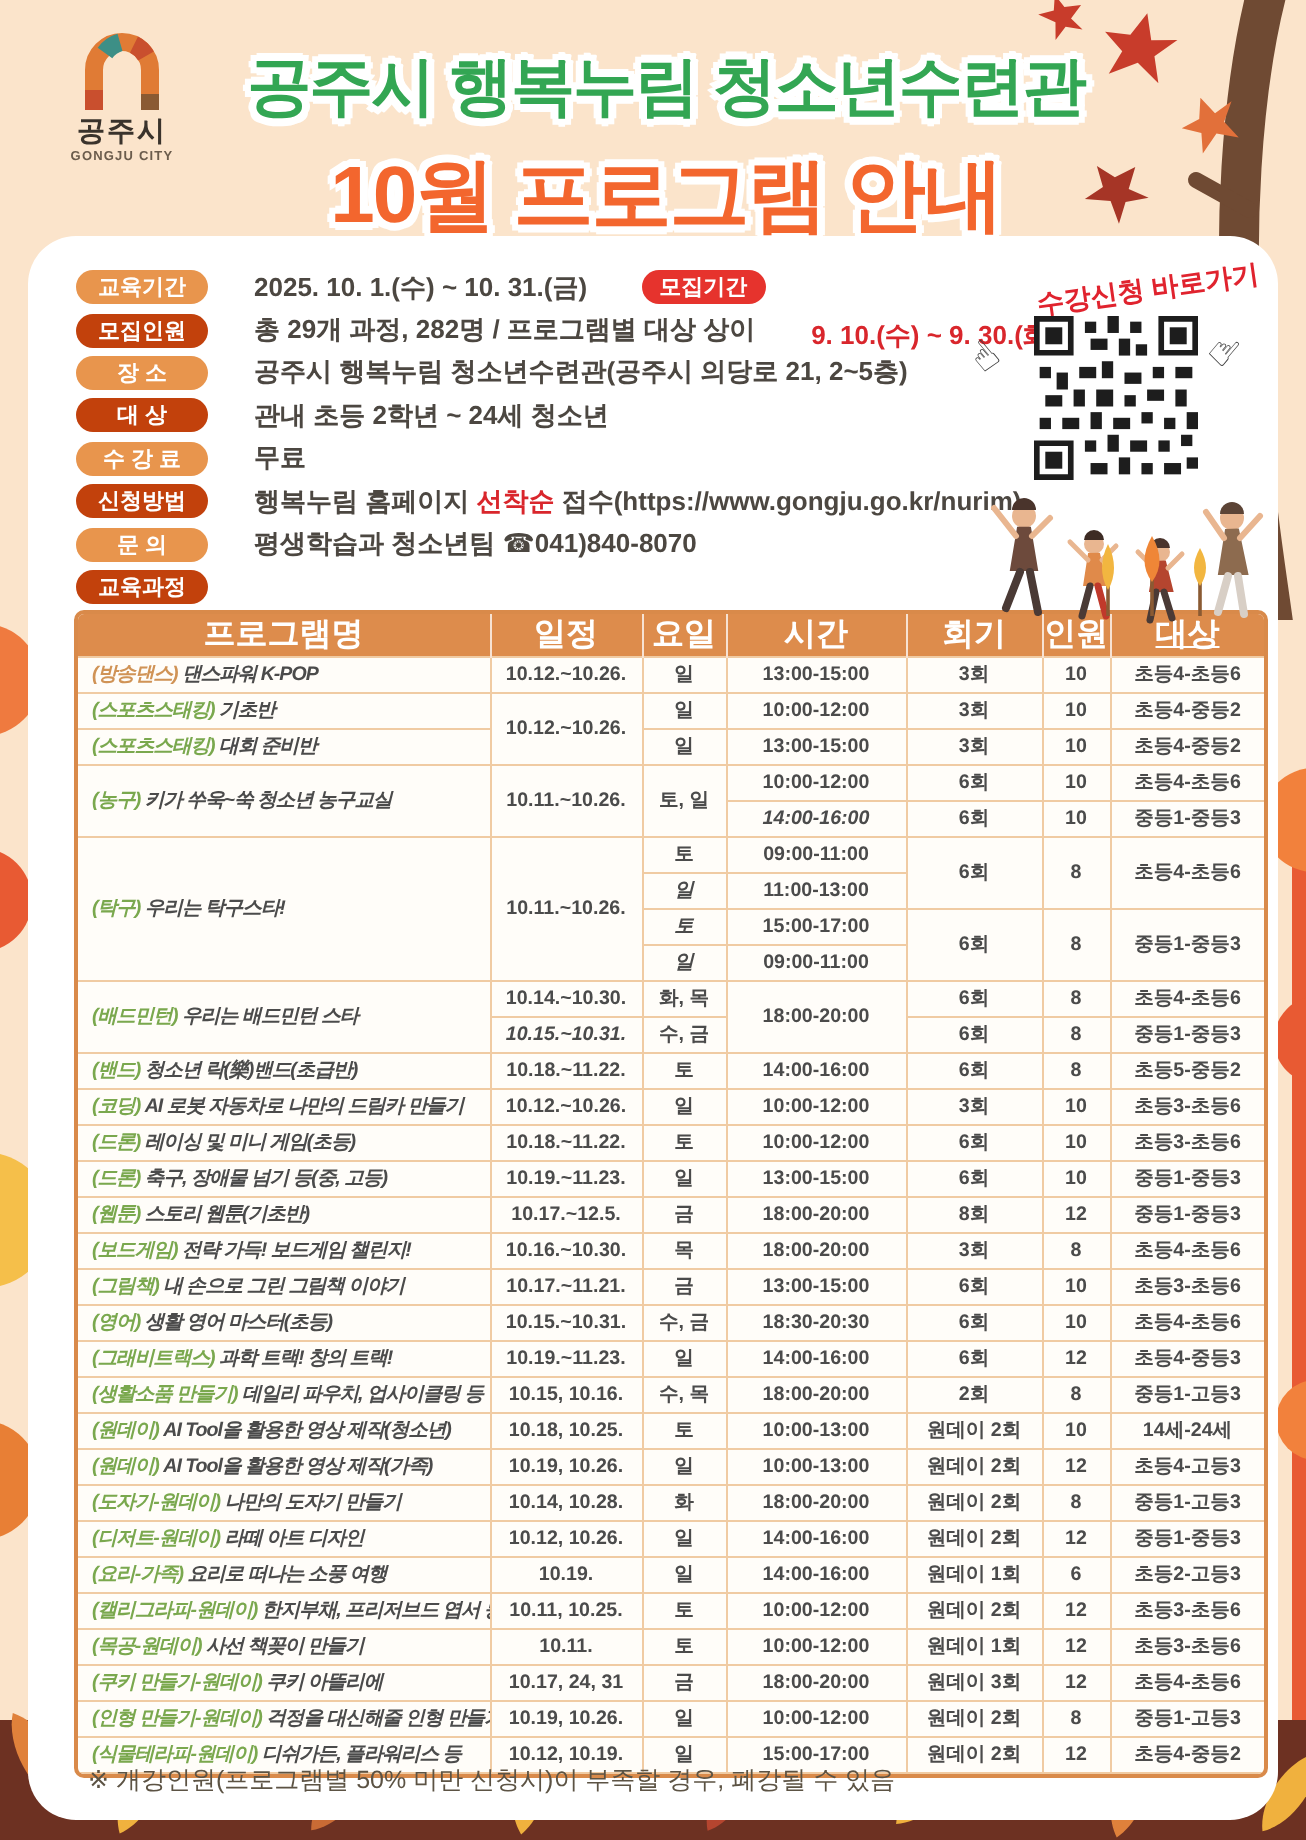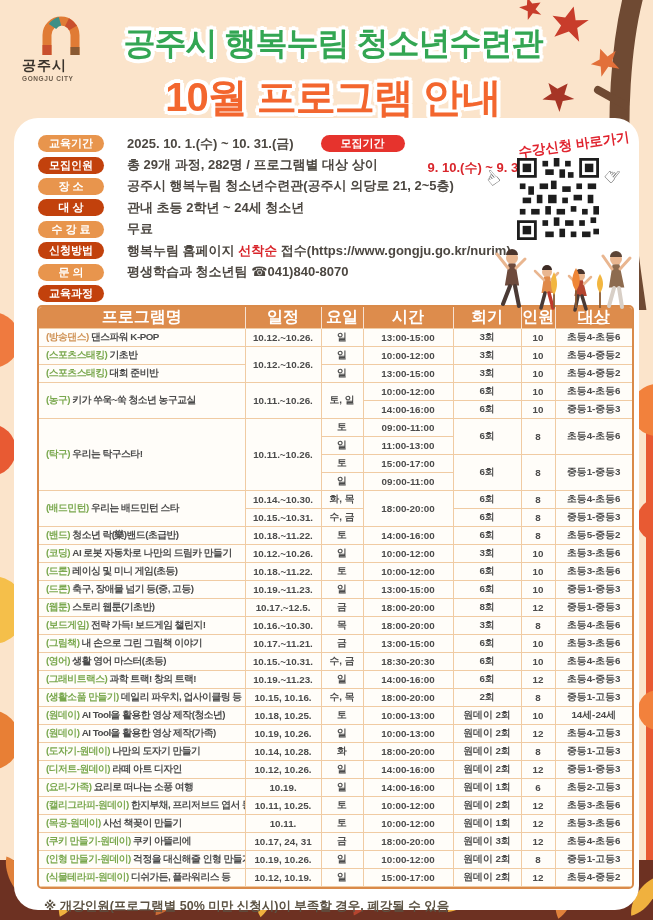--- a/index.html
+++ b/index.html
@@ -1,65 +1,65 @@
 <!DOCTYPE html>
 <html><head>
 <meta charset="utf-8">
 <style>
   html,body{margin:0;padding:0;}
   #poster{position:relative;width:653px;height:920px;overflow:hidden;
     background:#fbe4cb;font-family:"Liberation Sans","DejaVu Sans",sans-serif;}
   svg{display:block}
   
-  .logo{position:absolute;left:22px;top:14px;width:78px;z-index:2;}
+  .logo{position:absolute;left:22px;top:14px;width:78px;text-align:center;z-index:2;}
   .logo .city{font-size:14px;font-weight:bold;color:#3a332c;letter-spacing:1px;margin-top:1px;}
   .logo .city-en{font-size:6.5px;font-weight:bold;color:#6b5c4c;letter-spacing:.6px;}
   .titles{position:absolute;left:88px;top:22px;width:490px;text-align:center;z-index:2;}
   .t-outline{font-weight:bold;
     text-shadow:-3px -3px 0 #fff,-3px 0 0 #fff,-3px 3px 0 #fff,0 -3px 0 #fff,
       0 3px 0 #fff,3px -3px 0 #fff,3px 0 0 #fff,3px 3px 0 #fff,
       -4px 0 0 #fff,4px 0 0 #fff,0 -4px 0 #fff,0 4px 0 #fff;}
   .title1{font-size:32px;color:#33a653;letter-spacing:-1px;}
   .title2{font-size:40px;color:#f3662e;letter-spacing:-1px;margin-top:4px;}
   
   .card{position:absolute;left:14px;top:118px;width:625px;height:792px;
     background:#ffffff;border-radius:24px;z-index:1;}
   
   .info{position:absolute;left:24px;top:15px;width:470px;}
   .irow{display:flex;align-items:center;gap:23px;height:21.4px;
     font-size:13px;font-weight:600;color:#4c4741;white-space:nowrap;}
   .pill{display:inline-flex;justify-content:center;align-items:center;flex:none;
     width:66px;height:17px;border-radius:10px;color:#fff;font-size:11px;font-weight:bold;}
   .pill.o{background:#e8954d}.pill.g{background:#c2410c}
-  .pill.r{background:#e6332d;width:84px;margin-left:4px;}
+  .pill.r{background:#e6332d;width:62px;margin-left:4px;}
   .redtx{color:#d9262c;font-weight:800;margin-top:48px;}
   
   .qrcap{position:absolute;left:480px;top:18px;width:160px;text-align:center;
     transform:rotate(-8deg);color:#e0232e;font-size:13.5px;font-weight:bold;z-index:3;}
   .qrbox{position:absolute;left:503px;top:40px;z-index:3;}
   .hand{position:absolute;font-size:20px;color:#3d3d3d;z-index:3;font-family:"DejaVu Sans",sans-serif;}
   .hand.l{left:472px;top:48px;transform:rotate(-40deg);}
   .hand.r{left:592px;top:45px;transform:rotate(40deg);}
   .family{position:absolute;left:478px;top:128px;z-index:3;}
   .trees{position:absolute;left:528px;top:150px;z-index:3;}
   
   .twrap{position:absolute;left:23px;top:187px;width:593px;
     border:2px solid #d98a4a;border-radius:5px;overflow:hidden;background:#fffdf9;}
   table.ptable{border-collapse:collapse;table-layout:fixed;width:593px;}
   .ptable th{background:#dd8c4c;color:#fff;font-size:16px;font-weight:bold;height:21px;
     border-right:1px solid rgba(255,255,255,.75);padding:0;}
   .ptable th:last-child{border-right:none;text-decoration:underline;}
   .ptable td{border:1px solid #f0cba3;font-size:9.8px;color:#4b4b4b;text-align:center;
     height:17px;padding:0 2px;font-weight:600;white-space:nowrap;overflow:hidden;}
   .ptable td.name{text-align:left;padding-left:7px;letter-spacing:-0.5px;}
-  .ptable tr td:first-child{border-left:none;}
+  .ptable tr td:first-child{border-left:none;font-style:italic;}
   .ptable tr td:last-child{border-right:none;}
   .pfx.g{color:#7aa84e}.pfx.o{color:#d09356}
   
-  .note{position:absolute;left:30px;top:764px;font-size:12.5px;font-weight:700;color:#5c5344;margin-top:16px;}
+  .note{position:absolute;left:30px;top:764px;font-size:12.5px;font-weight:400;color:#5c5344;}
   
   .deco{position:absolute;z-index:0;}
   .deco.branch{right:0;top:0;}
   .deco.leftblobs{left:0;top:280px;}
   .deco.rightstrip{right:0;top:290px;}
   .deco.bottomband{left:0;bottom:0;}
 </style>
 </head>
 <body>
 

